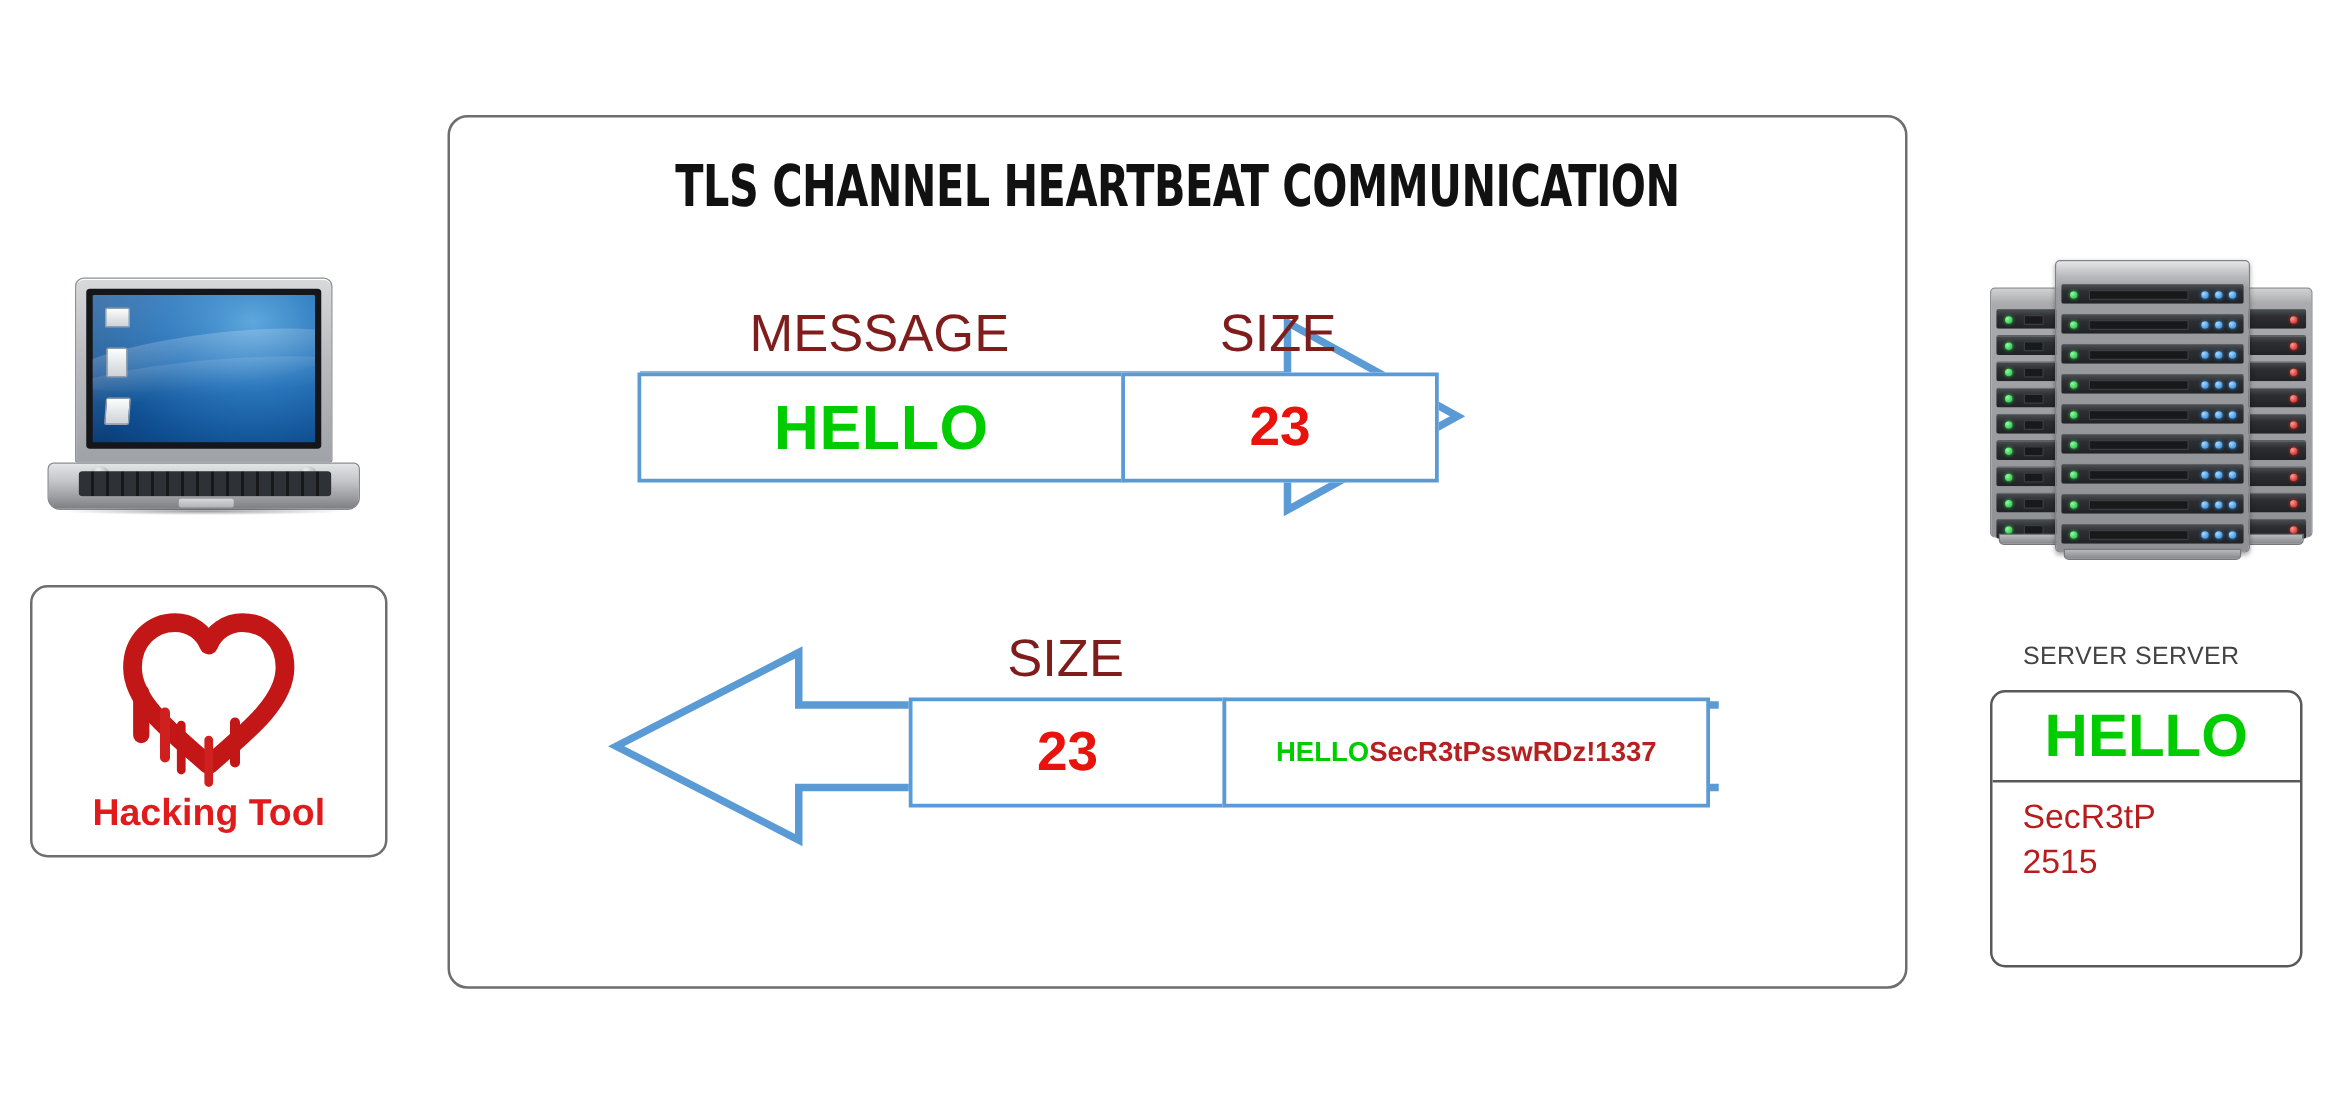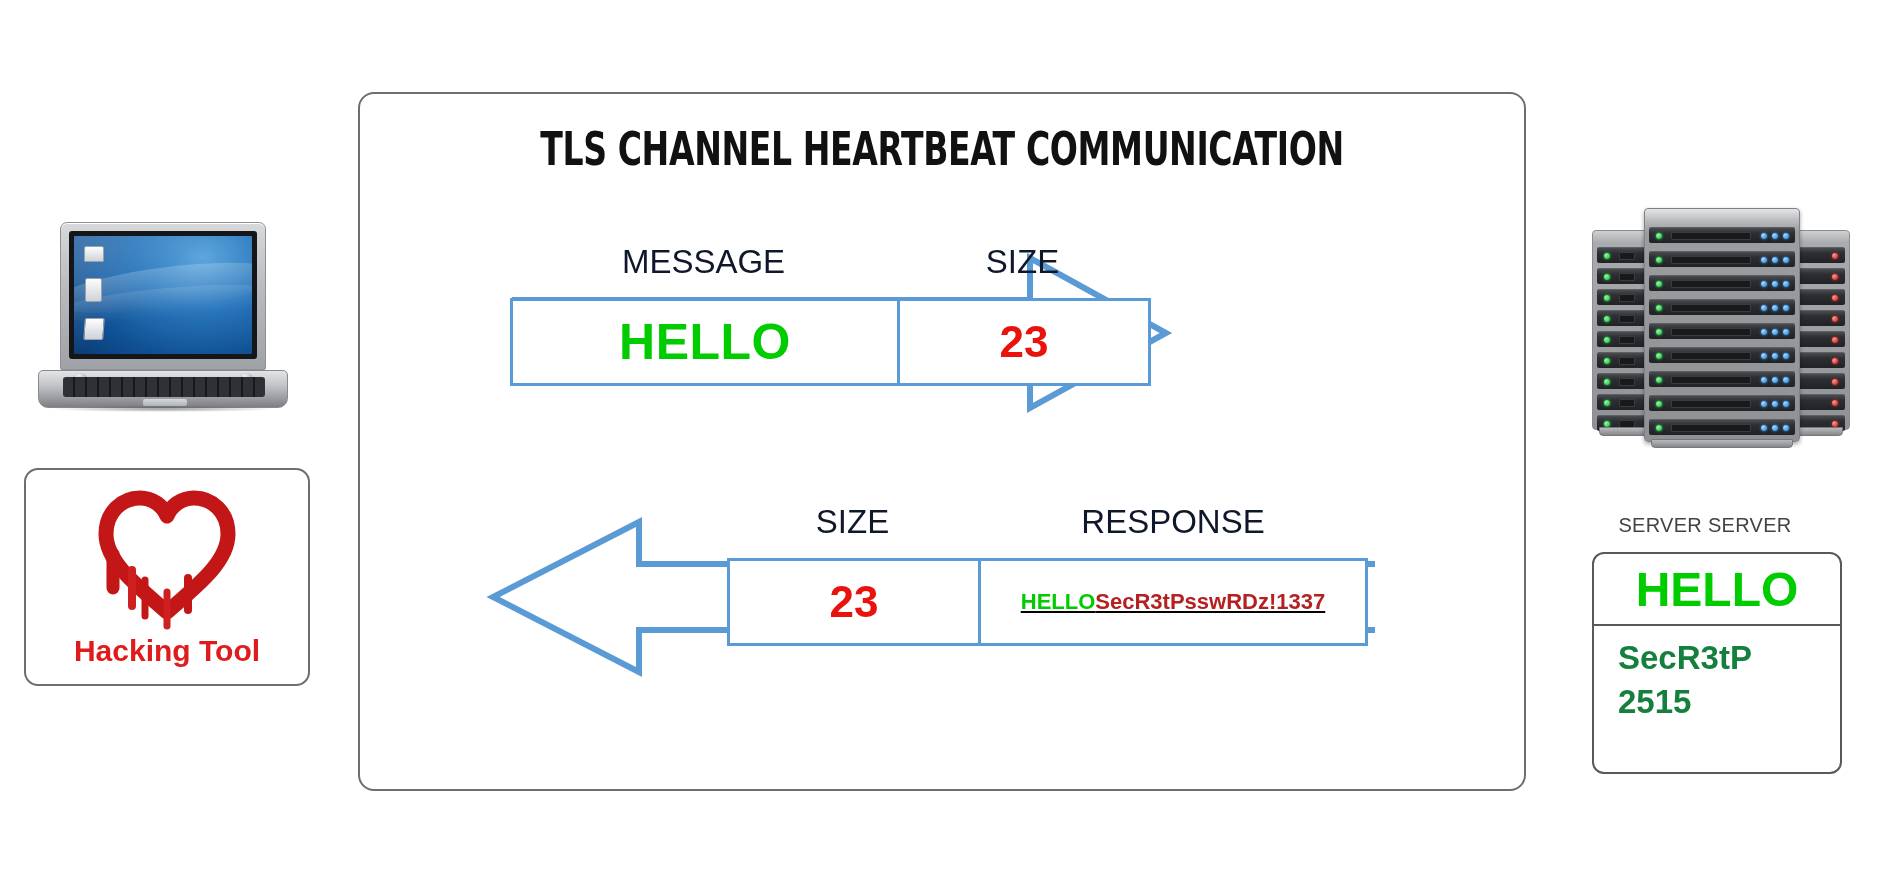--- a/index.html
+++ b/index.html
@@ -32,22 +32,22 @@
     transform-origin: center top;
     white-space: nowrap;
   }
 
   
   .arrow-svg { position: absolute; overflow: visible; }
 
   
   .col-label {
     position: absolute;
-    font-size: 33px;
-    color: #0f172a;
+    font-size: 42px;
+    color: #7f1d1d;
     text-align: center;
     white-space: nowrap;
     font-family: "Liberation Sans", sans-serif;
   }
 
   
   .cellbox {
     position: absolute;
     border: 3px solid #5b9bd5;
     background: #ffffff;
@@ -56,21 +56,21 @@
     justify-content: center;
     overflow: hidden;
   }
   .cell-hello {
     font-size: 50px; font-weight: 700; color: #00cc00;
     letter-spacing: 0.5px;
   }
   .cell-size {
     font-size: 44px; font-weight: 700; color: #e8130d;
   }
-  .cell-resp { font-size: 22px; font-weight: 700; white-space: nowrap; text-decoration: underline; }
+  .cell-resp { font-size: 22px; font-weight: 700; white-space: nowrap; }
   .resp-green { color: #00cc00; }
   .resp-red { color: #b52020; }
 
   
   #laptop { position: absolute; left: 38px; top: 222px; width: 250px; height: 190px; }
   .lid {
     position: absolute; left: 22px; top: 0; width: 206px; height: 148px;
     background: linear-gradient(180deg,#d8d9db 0%, #b9bbbe 45%, #9fa2a6 100%);
     border-radius: 7px 7px 2px 2px;
     border: 1px solid #8d9095;
@@ -188,21 +188,21 @@
     overflow: hidden;
   }
   #mem-hello {
     position: absolute; left: 0; top: 0; width: 100%; height: 72px;
     display: flex; align-items: center; justify-content: center;
     font-size: 48px; font-weight: 700; color: #00cc00;
     border-bottom: 2px solid #595959;
   }
   #mem-secret {
     position: absolute; left: 24px; top: 82px; right: 10px;
-    font-size: 33px; font-weight: 700; color: #15803d; line-height: 1.33;
+    font-size: 27px; font-weight: 400; color: #b91c1c; line-height: 1.33;
   }
   .mem-line { display: block; white-space: nowrap; }
 </style>
 </head>
 <body>
 
 <div id="stage">
 
   <div id="laptop">
     <div class="lid">
@@ -261,21 +261,20 @@
   </div>
   <div class="cellbox" style="left:897px; top:298px; width:254px; height:88px;">
     <span class="cell-size">23</span>
   </div>
 
   <svg class="arrow-svg" style="left:487px; top:512px;" width="890" height="170" viewBox="0 0 890 170">
     <path d="M888 52 L152 52 L152 10 L6 85 L152 160 L152 118 L888 118" fill="#ffffff" stroke="#5b9bd5" stroke-width="6" stroke-linejoin="miter"></path>
   </svg>
 
   <div class="col-label" style="left:727px; top:503px; width:251px;">SIZE</div>
-  <div class="col-label" style="left:978px; top:503px; width:390px;">RESPONSE</div>
 
   <div class="cellbox" style="left:727px; top:558px; width:254px; height:88px;">
     <span class="cell-size">23</span>
   </div>
   <div class="cellbox" style="left:978px; top:558px; width:390px; height:88px;">
     <span class="cell-resp"><span class="resp-green">HELLO</span><span class="resp-red">SecR3tPsswRDz!1337</span></span>
   </div>
 
   <div id="server-rack">
 

